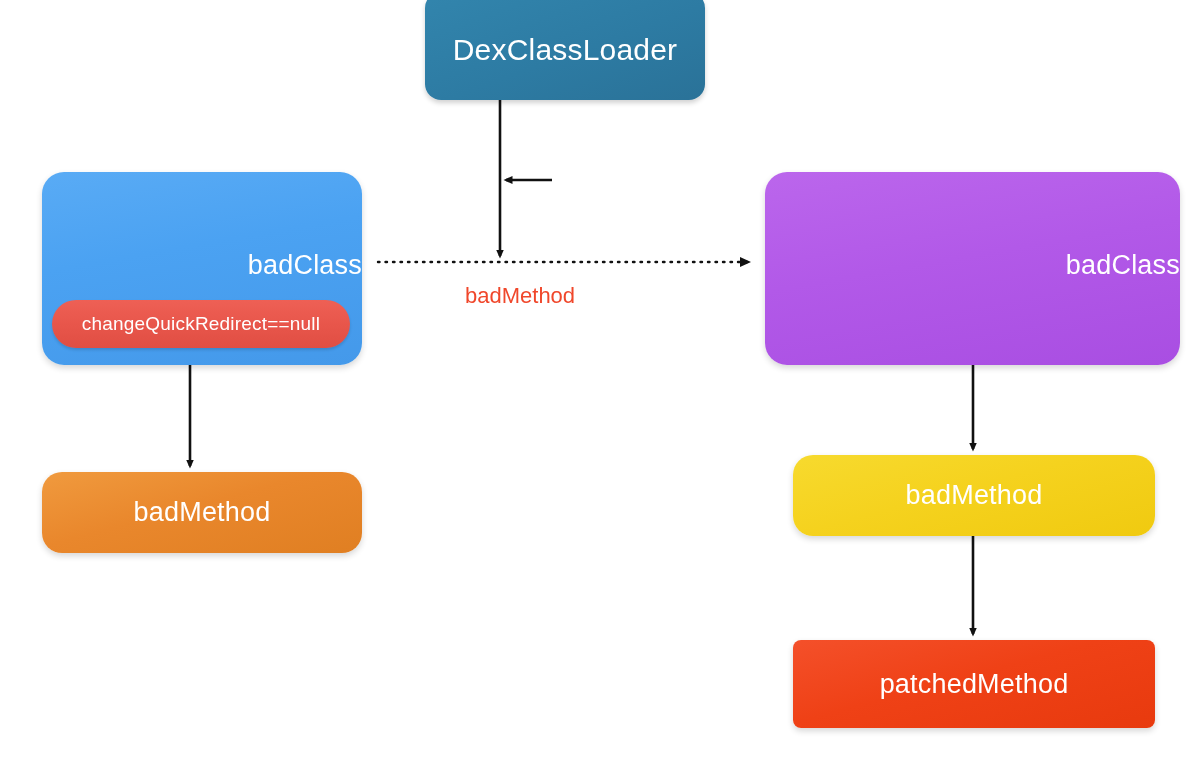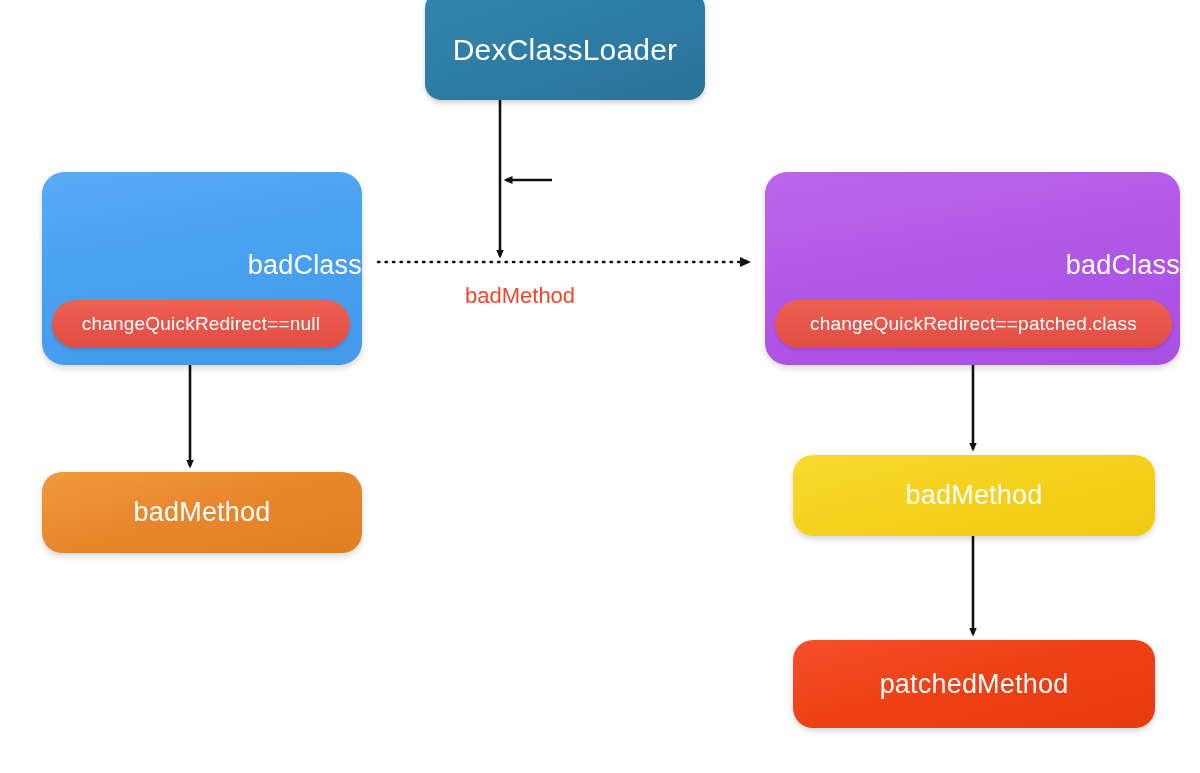--- a/index.html
+++ b/index.html
@@ -123,21 +123,21 @@
     border-radius: 20px;
     background: linear-gradient(165deg, #f7da2e 0%, #f5d21e 45%, #f0ca10 100%);
     font-size: 27px;
     box-shadow: 0 3px 6px rgba(0,0,0,0.16);
   }
   .n-patchedmethod {
     left: 793px;
     top: 640px;
     width: 362px;
     height: 88px;
-    border-radius: 20px;
+    border-radius: 8px;
     background: linear-gradient(165deg, #f4502a 0%, #ef4116 45%, #e83a0e 100%);
     font-size: 27px;
     box-shadow: 0 3px 6px rgba(0,0,0,0.16);
   }
 
   
   .connector {
     position: absolute;
     pointer-events: none;
   }
@@ -195,21 +195,20 @@
   </div>
 
 
   <div class="node n-badclass-left">
     <span class="class-title">badClass</span>
     <span class="redirect-pill pill-left">changeQuickRedirect==null</span>
   </div>
 
   <div class="node n-badclass-right">
     <span class="class-title">badClass</span>
-    <span class="redirect-pill pill-right">changeQuickRedirect==patched.class</span>
   </div>
 
   <div class="node n-badmethod-left">
     <span>badMethod</span>
   </div>
 
   <div class="node n-badmethod-right">
     <span>badMethod</span>
   </div>
 

